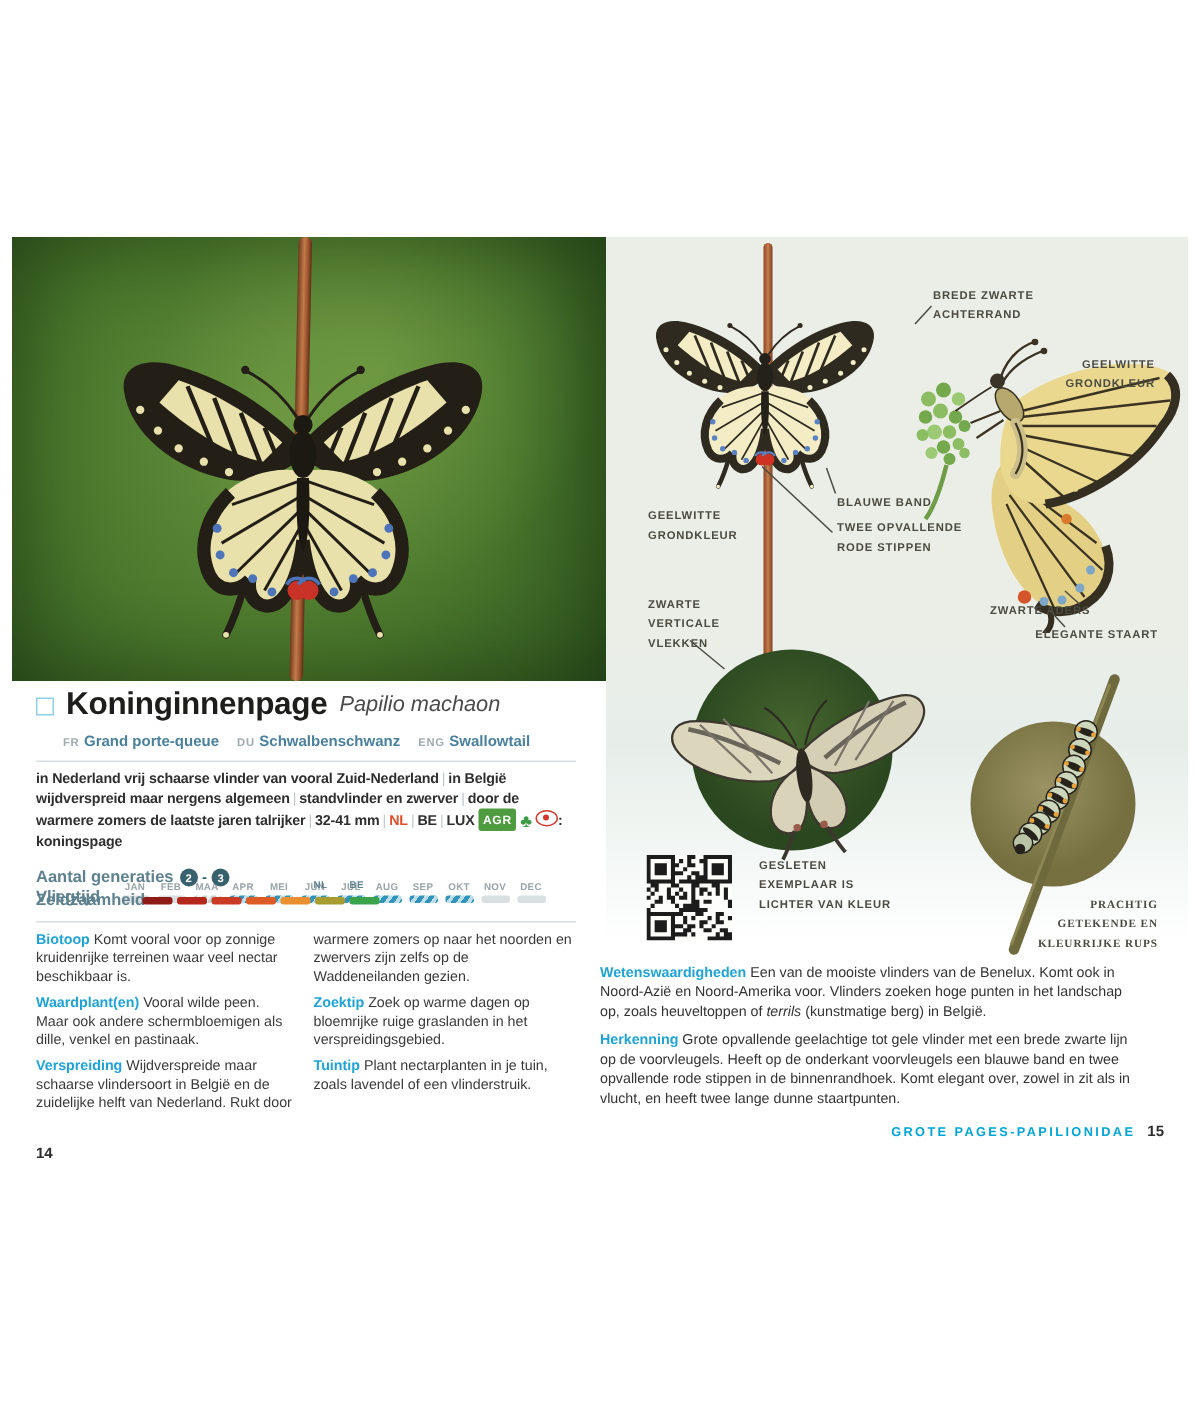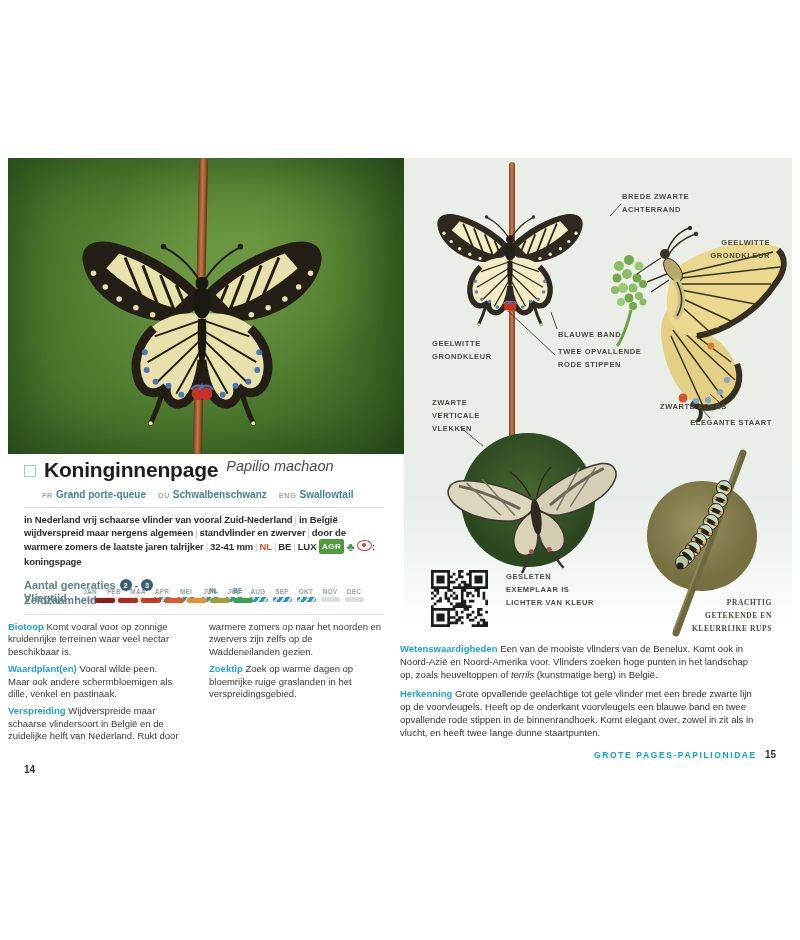--- a/index.html
+++ b/index.html
@@ -12,21 +12,21 @@
     background:
       radial-gradient(circle at 62% 30%, rgba(150,190,90,.35), rgba(0,0,0,0) 45%),
       radial-gradient(circle at 45% 45%, #66913e 0%, #4a772c 55%, #2e5420 100%);
     box-shadow:inset 0 0 60px rgba(10,30,5,.45);}
   .stem-photo{left:188px;top:0;width:9px;height:296px;
     background:linear-gradient(90deg,#6e3a1e,#c27a49 45%,#a35a31 70%,#5e2f18);
     border-radius:4px;transform:rotate(1.2deg);}
   .bfly-photo{left:46px;top:212px;width:296px;height:237px;}
 
   
-  .title-row{left:24px;top:458px;display:flex;align-items:flex-start;gap:8px;}
+  .title-row{left:24px;top:458px;display:flex;align-items:center;gap:8px;}
   .chk{width:10px;height:10px;border:1.5px solid #8fd0e8;align-self:center;margin-top:2px;}
   .title{font-size:21px;font-weight:bold;color:#1d1d1b;letter-spacing:-0.2px;}
   .latin{font-size:14.5px;font-style:italic;font-weight:500;color:#4a4a4a;}
   .langs{left:42px;top:489px;font-size:10px;display:flex;gap:12px;align-items:baseline;}
   .lang{font-size:7.5px;font-weight:bold;color:#a0abb0;letter-spacing:.5px;margin-right:3px;}
   .lname{font-weight:bold;color:#49809c;text-align:right;}
   .hr{height:1px;background:#d9dfe1;}
 
   
   .intro{left:24px;top:513px;width:362px;font-size:9.5px;font-weight:bold;color:#2e2e2e;
@@ -56,21 +56,21 @@
   .gdash{color:#37616d;font-weight:bold;font-size:10px;margin:0 -1px;}
   .rarity{left:24px;top:590px;}
   .rsegs{position:absolute;left:71px;top:8px;display:flex;gap:3px;}
   .rseg{width:20px;height:5px;border-radius:2px;}
   .rmark{position:absolute;top:-3px;font-size:6.5px;font-weight:bold;color:#5d818e;letter-spacing:.3px;}
 
   
   .col{font-size:9.5px;line-height:12.4px;color:#3a3a3a;}
   .col p{margin:0 0 5px 0;}
   .plabel{color:#1fa3d7;font-weight:bold;}
-  .col1{left:8px;top:621px;width:172px;}
+  .col1{left:24px;top:621px;width:172px;}
   .col2{left:209px;top:621px;width:174px;}
 
   .pagenum{font-size:10px;font-weight:bold;color:#2e2e2e;}
   .foot-r{right:24px;top:749px;display:flex;align-items:baseline;gap:8px;}
   .cat{font-size:8.5px;font-weight:bold;color:#00a5d8;letter-spacing:1.6px;}
 
   
   .panel{left:404px;top:158px;width:388px;height:470px;
     background:linear-gradient(180deg,#ebeee6 0%,#ebeee6 52%,#e7eeea 72%,#f3f7f5 88%,#ffffff 100%);}
   .stem-ill{left:509px;top:162px;width:6px;height:281px;
@@ -233,20 +233,21 @@
   <div class="abs hr" style="left:24px;top:614px;width:360px;"></div>
 
   <div class="abs col col1">
     <p><span class="plabel">Biotoop</span> <span>Komt vooral voor op zonnige kruidenrijke terreinen waar veel nectar beschikbaar is.</span></p>
     <p><span class="plabel">Waardplant(en)</span> <span>Vooral wilde peen. Maar ook andere schermbloemigen als dille, venkel en pastinaak.</span></p>
     <p><span class="plabel">Verspreiding</span> <span>Wijdverspreide maar schaarse vlindersoort in België en de zuidelijke helft van Nederland. Rukt door</span></p>
   </div>
   <div class="abs col col2">
     <p><span>warmere zomers op naar het noorden en zwervers zijn zelfs op de Waddeneilanden gezien.</span></p>
     <p><span class="plabel">Zoektip</span> <span>Zoek op warme dagen op bloemrijke ruige graslanden in het verspreidingsgebied.</span></p>
+    <p><span class="plabel">Tuintip</span> <span>Plant nectarplanten in je tuin, zoals lavendel of een vlinderstruik.</span></p>
   </div>
 
   <div class="abs pagenum" style="left:24px;top:764px;">14</div>
 
   <div class="abs panel"></div>
   <div class="abs stem-ill"></div>
 
   <svg class="abs" style="left:420px;top:196px;width:180px;height:144px;" viewBox="0 0 300 240">
     <defs>
       <g id="halfB">

